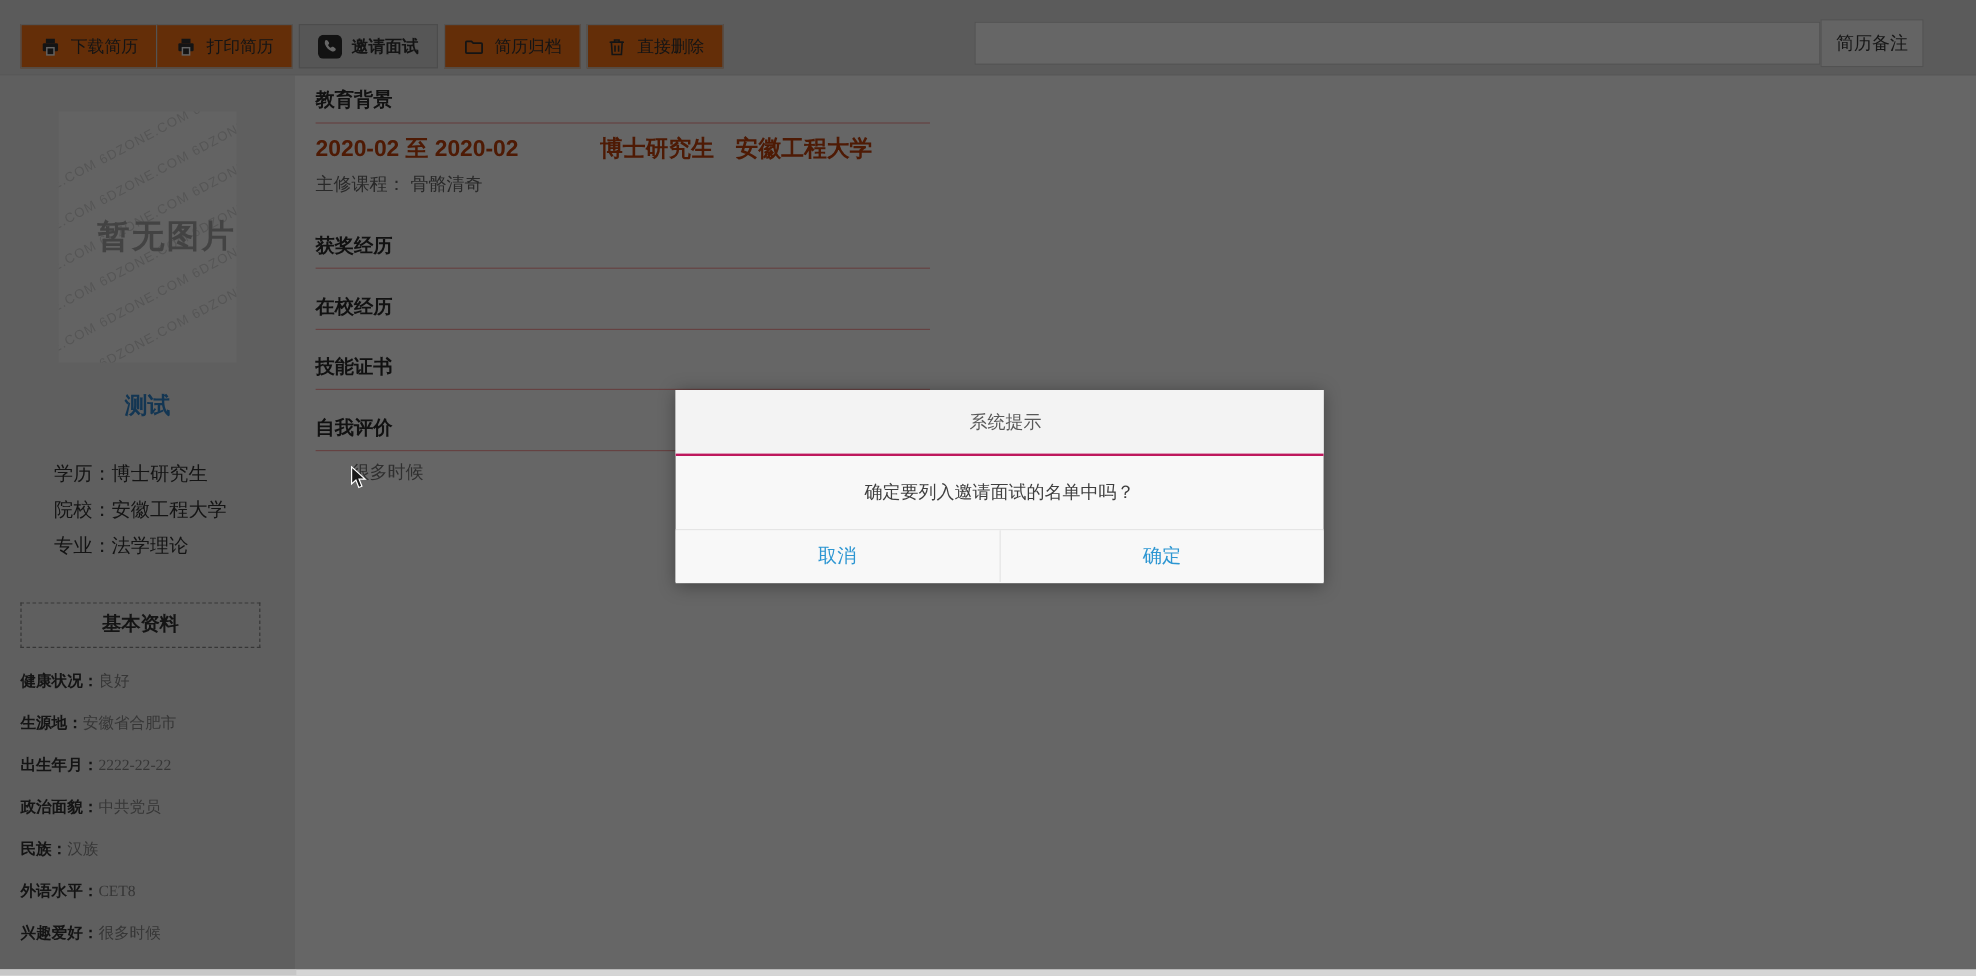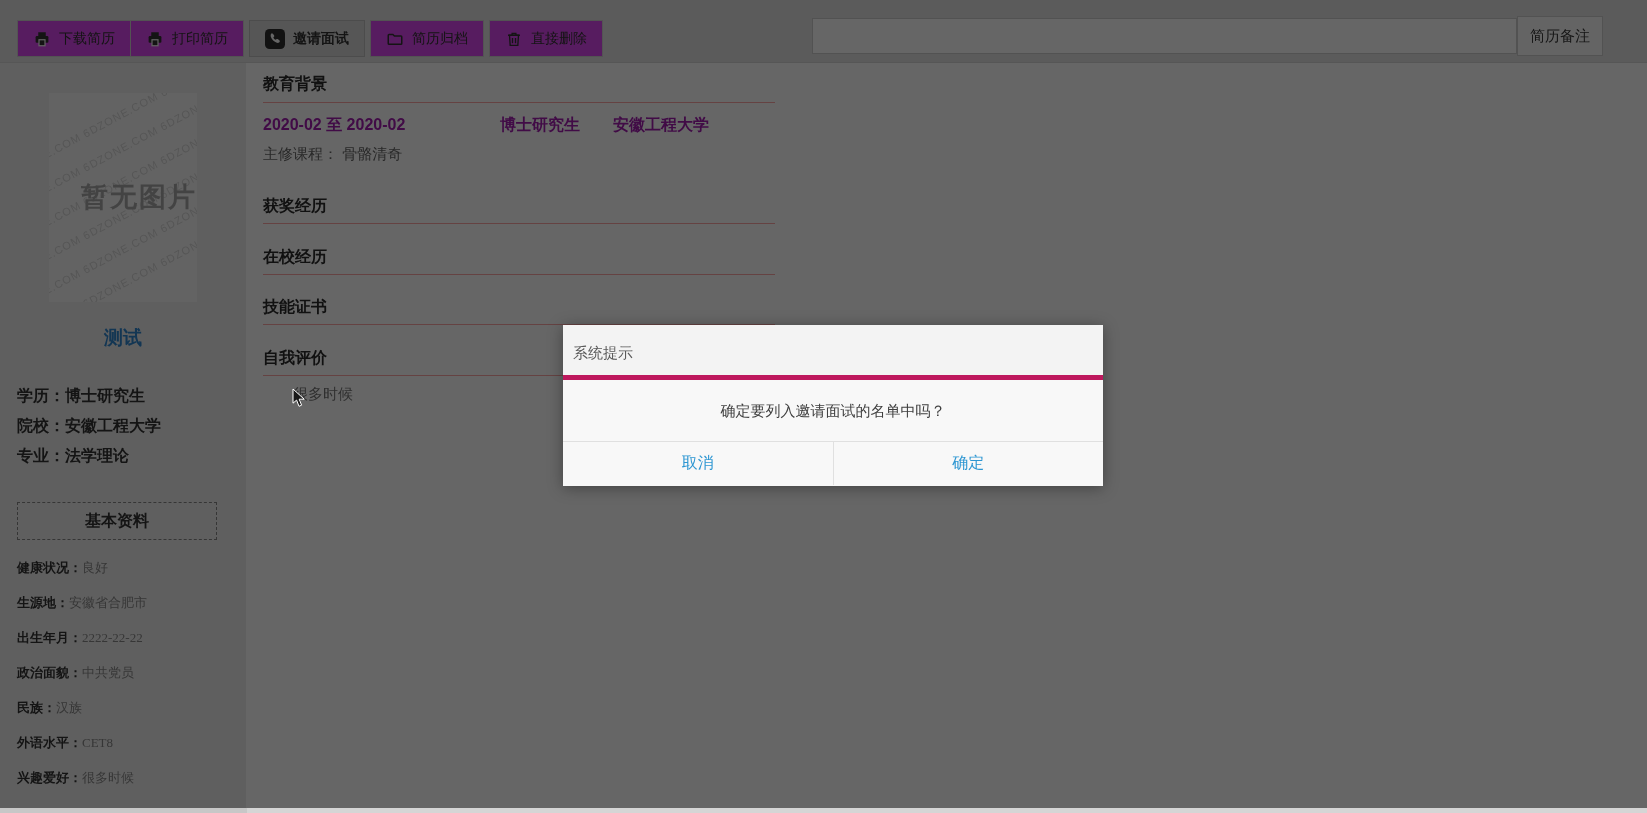--- a/index.html
+++ b/index.html
@@ -3,56 +3,56 @@
 <meta charset="utf-8">
 <style>
   * { margin:0; padding:0; box-sizing:border-box; }
   html,body { width:1647px; height:813px; overflow:hidden; }
   body { font-family:"Liberation Sans","DejaVu Sans",sans-serif; }
   .screen { position:relative; width:1647px; height:813px; background:#fff; overflow:hidden; }
 
   
   .toolbar { position:absolute; left:0; top:0; width:1647px; height:63px; background:#e3e3e3; border-bottom:1px solid #d6d6d6; }
   .tb-group { position:absolute; left:17px; top:20px; display:flex; height:37px; }
-  .tb-btn { display:flex; align-items:center; gap:8px; padding:0 15px; background:#d946ef; border:1px solid #cfcfcf; font-size:14px; color:#333; cursor:pointer; white-space:nowrap; }
+  .tb-btn { display:flex; align-items:center; gap:8px; padding:0 15px; background:#f97316; border:1px solid #cfcfcf; font-size:14px; color:#333; cursor:pointer; white-space:nowrap; }
   .tb-btn + .tb-btn.joined { border-left:none; }
   .tb-btn.spaced { margin-left:5px; }
   .tb-btn.active { background:#d7d7d7; border-color:#bfbfbf;font-weight:bold; }
   .tb-btn svg { display:block; }
   .note-input { position:absolute; left:812px; top:18px; width:705px; height:36px; background:#fff; border:1px solid #cccccc; padding:0 10px; font-size:14px; color:#333; outline:none; }
   .note-btn { position:absolute; left:1517px; top:16px; width:86px; height:40px; background:#fafafa; border:1px solid #cccccc; font-size:15px; color:#3a3a3a; display:flex; align-items:center; justify-content:center; cursor:pointer; }
 
   
   .sidebar { position:absolute; left:0; top:63px; width:246px; height:745px; background:#eeeeee; overflow:hidden; }
   .photo { position:absolute; left:49px; top:30px; width:148px; height:209px; background:#f8f8f8; overflow:hidden; }
   .wm { position:absolute; left:-60px; width:300px; transform:rotate(-28deg); color:rgba(150,150,150,0.35); font-size:11px; letter-spacing:1px; white-space:nowrap; }
   .photo-text { position:absolute; left:0; top:86px; width:100%; text-align:right; font-family:"Liberation Serif","DejaVu Serif",serif; font-weight:bold; font-size:27px; color:#a9a9a9; letter-spacing:2px; }
   .side-name { position:absolute; left:0; top:262px; width:100%; text-align:center; font-size:19px; font-weight:bold; color:#3187d0; cursor:pointer; }
   .side-summary { position:absolute; left:17px; top:318px; width:212px; }
-  .side-summary .row { height:30px; line-height:30px; font-size:16px; font-weight:bold; color:#333; white-space:nowrap; }
+  .side-summary .row { height:30px; line-height:30px; font-size:16px; font-weight:normal; color:#333; white-space:nowrap;margin-left:28px; }
   .basic-box { position:absolute; left:17px; top:439px; width:200px; height:38px; border:1px dashed #888; text-align:center; line-height:36px; font-size:16px; font-weight:bold; color:#333; }
   .basic-list { position:absolute; left:17px; top:487px; width:225px; }
   .basic-list .row { height:35px; line-height:35px; font-size:13px; white-space:nowrap;font-family:Liberation Serif, serif; }
   .basic-list .lbl { font-weight:bold; color:#333; }
   .basic-list .val { color:#888; }
 
   
   .main { position:absolute; left:246px; top:63px; width:1401px; height:745px; background:#ffffff; }
   .sec { position:absolute; left:17px; width:512px; border-bottom:1px solid #fca5a5; }
   .sec .sec-title { font-size:16px; font-weight:bold; color:#2b2b2b; height:22px; line-height:22px; }
-  .edu-row { position:absolute; left:17px; top:51px; width:512px; height:22px; line-height:22px; font-size:16px; font-weight:bold; color:#a21caf; white-space:nowrap; }
+  .edu-row { position:absolute; left:17px; top:51px; width:512px; height:22px; line-height:22px; font-size:19px; font-weight:bold; color:#c2410c; white-space:nowrap; }
   .edu-row .degree { position:absolute; left:237px; }
   .edu-row .school { position:absolute; left:350px; }
   .course-row { position:absolute; left:17px; top:80px; height:22px; line-height:22px; font-size:15px; color:#666; white-space:nowrap; }
   .self-eval { position:absolute; left:47px; top:320px; height:22px; line-height:22px; font-size:15px; color:#777; }
 
   
   .overlay { position:absolute; left:0; top:0; width:1647px; height:808px; background:rgba(0,0,0,0.6); z-index:10; }
   .dialog { position:absolute; left:563px; top:325px; width:540px; height:161px; background:#f8f8f8; z-index:11; box-shadow:0 2px 14px rgba(0,0,0,0.35); }
-  .dlg-header { height:55px; line-height:55px; text-align:left; font-size:15px; color:#595959; background:#f3f3f3; border-bottom:5px solid #be185d;padding-left:10px; }
+  .dlg-header { height:55px; line-height:55px; text-align:center; font-size:15px; color:#595959; background:#f3f3f3; border-bottom:2px solid #be185d;padding-left:10px; }
   .dlg-body { height:61px; line-height:61px; text-align:center; font-size:15px; color:#3e3e3e; }
   .dlg-footer { height:44px; display:flex; border-top:1px solid #e0e0e0; }
   .dlg-btn { flex:1; display:flex; align-items:center; justify-content:center; font-size:16px; color:#2d96d2; cursor:pointer; background:#f8f8f8; border:none; }
   .dlg-btn.cancel { border-right:1px solid #e0e0e0; }
 
   
   .bottom-strip { position:absolute; left:0; top:808px; width:1647px; height:5px; background:#d5d5d5; z-index:12; }
   .bottom-strip .seg-left { position:absolute; left:0; top:0; width:247px; height:5px; background:#c7c7c7; }
 
   .cursor { position:absolute; left:292px; top:388px; z-index:13; }

